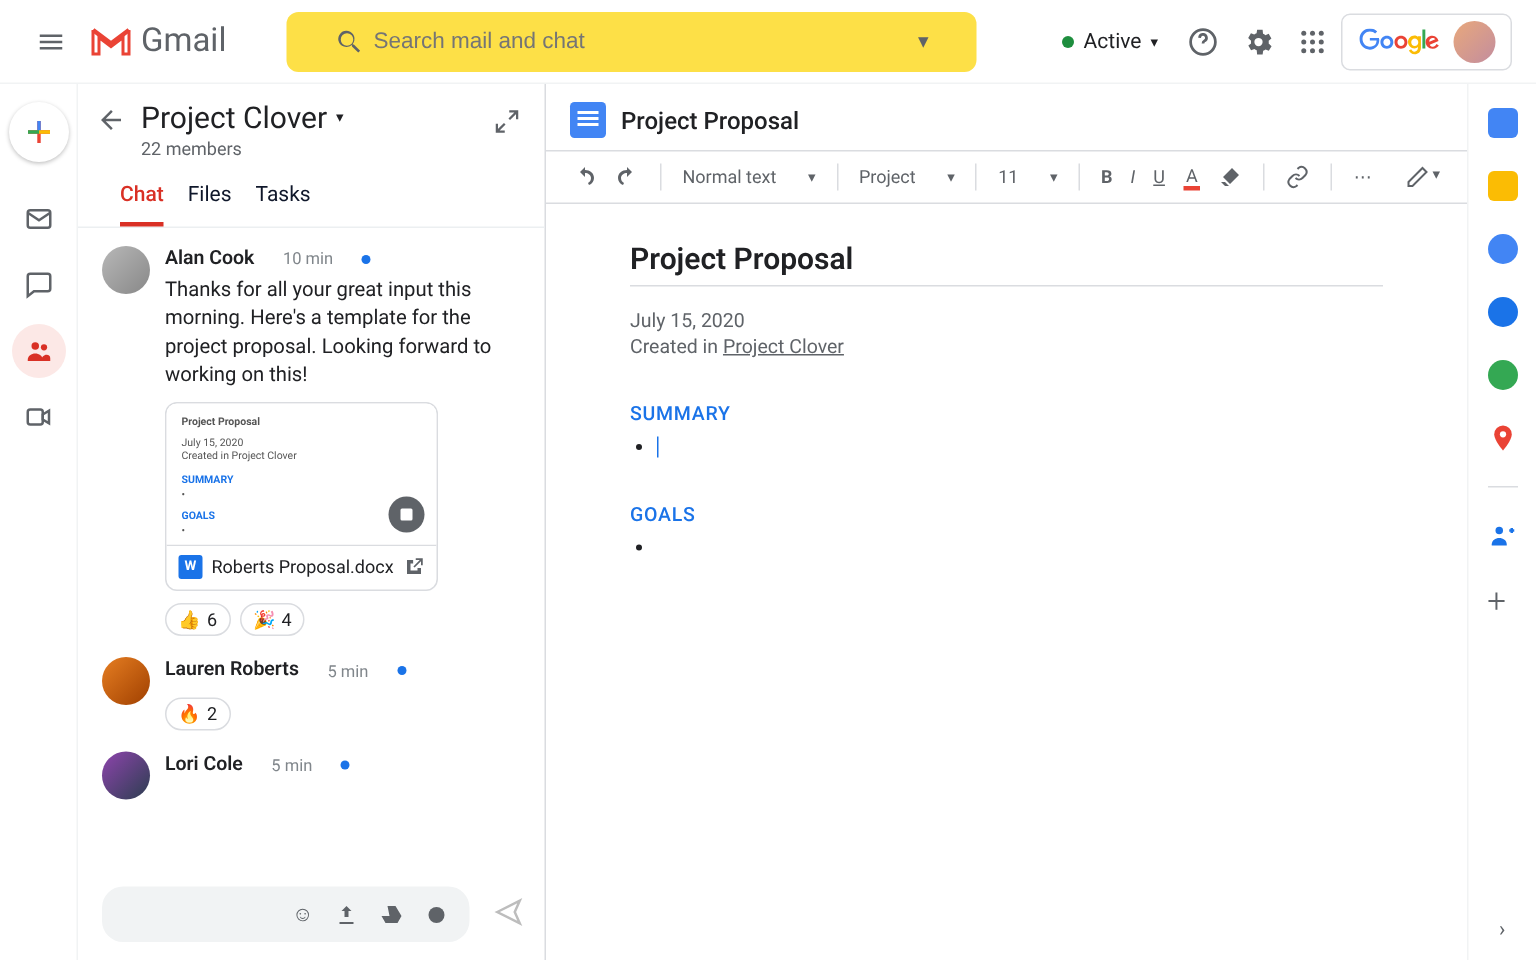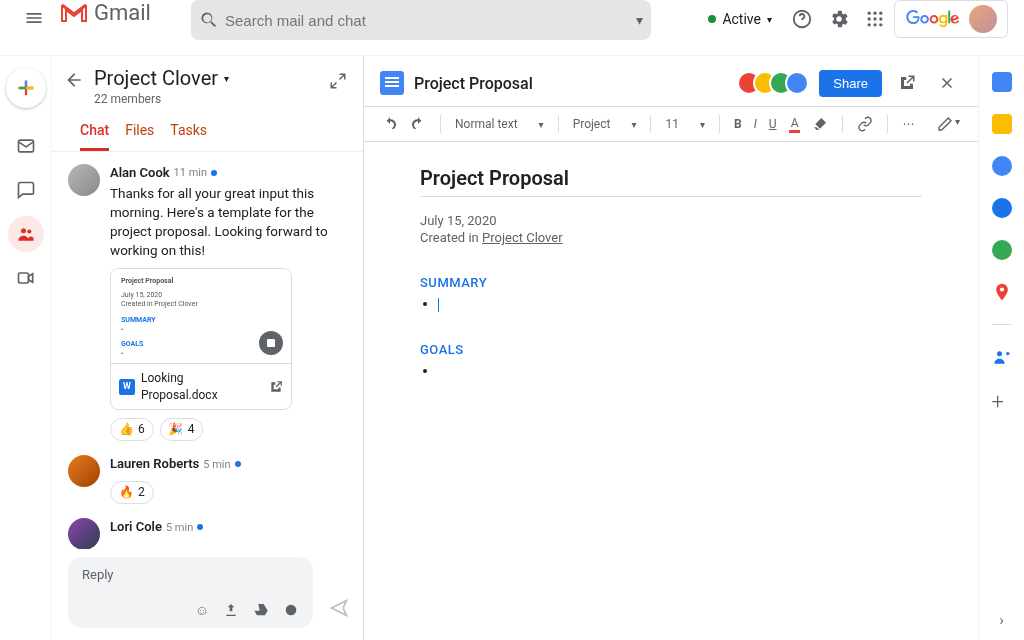--- a/index.html
+++ b/index.html
@@ -1,23 +1,23 @@
 <!DOCTYPE html>
 <html><head>
 <meta charset="utf-8">
 <style>
 * { box-sizing: border-box; margin: 0; padding: 0; }
 body { font-family: 'Google Sans', Roboto, Arial, sans-serif; font-size: 14px; color: #202124; overflow: hidden; width: 1024px; height: 640px; background: #fff; }
 
 
-.top-bar { height: 56px; display: flex; align-items: flex-start; padding: 0 16px; border-bottom: 1px solid #f1f3f4; }
+.top-bar { height: 56px; display: flex; align-items: center; padding: 0 16px; border-bottom: 1px solid #f1f3f4; }
 .menu-icon { color: #5f6368; cursor: pointer; padding: 8px; border-radius: 50%; }
 .gmail-logo { display: flex; align-items: center; margin-left: 8px; margin-right: 24px; }
 .gmail-logo-text { color: #5f6368; font-size: 22px; margin-left: 6px; }
-.search-box { flex: 1; max-width: 460px; background: #e5e5e5; border-radius: 8px; height: 40px; display: flex; align-items: center; padding: 0 2px; margin-left: 16px; }
+.search-box { flex: 1; max-width: 460px; background: #fde047; border-radius: 8px; height: 40px; display: flex; align-items: center; padding: 0 26px; margin-left: 16px; }
 .search-box input { flex: 1; border: none; background: transparent; font-size: 15px; outline: none; color: #5f6368; }
 .top-right { margin-left: auto; display: flex; align-items: center; gap: 3px; }
 .active-chip { display: flex; align-items: center; gap: 6px; padding: 4px 10px; border-radius: 14px;}
 .active-dot { width: 8px; height: 8px; background: #1e8e3e; border-radius: 50%; }
 .icon-btn { color: #5f6368; padding: 6px; border-radius: 50%; cursor: pointer; display: flex; align-items: center; justify-content: center; }
 .google-logo-box { border: 1px solid #dadce0; border-radius: 6px; padding: 4px 10px; display: flex; align-items: center; gap: 8px; }
 .avatar { width: 28px; height: 28px; border-radius: 50%; background: linear-gradient(135deg,#e8a87c,#c38d9e); }
 
 
 .main { display: flex; height: calc(640px - 56px); }
@@ -28,28 +28,28 @@
 
 
 .chat-col { width: 312px; border-right: 1px solid #dadce0; display: flex; flex-direction: column; }
 .chat-head { padding: 10px 16px 4px 12px; display: flex; align-items: flex-start; }
 .back-arrow { color:#5f6368; margin-right: 10px; margin-top: 4px; cursor:pointer; }
 .chat-title-row { display:flex; align-items:center; gap:6px; }
 .chat-title { font-size: 20px; font-weight: 400; }
 .chat-sub { font-size: 12px; color:#5f6368; margin-top: 2px; }
 .collapse-icon { margin-left:auto; color:#5f6368; cursor:pointer; margin-top: 6px;}
 .tabs { display:flex; gap: 16px; padding: 12px 28px 0 28px; border-bottom: 1px solid #eceff1; font-size: 14px; }
-.tab { padding-bottom: 10px; color:#c2410c; cursor:pointer; }
+.tab { padding-bottom: 10px; color:#0f172a; cursor:pointer; }
 .tab.active { color:#d93025; border-bottom: 3px solid #d93025; font-weight: 500; }
 .messages { flex:1; overflow-y:auto; padding: 12px 16px 0 16px; }
 .msg { display:flex; margin-bottom: 14px; }
 .msg-av { width:32px; height:32px; border-radius:50%; flex-shrink:0; margin-right:10px; }
 .av1{background:linear-gradient(135deg,#b8b8b8,#888);} .av2{background:linear-gradient(135deg,#e67e22,#a04000);} .av3{background:linear-gradient(135deg,#8e44ad,#2c3e50);}
 .msg-body { flex:1; font-size:13.5px; line-height:1.4; }
-.msg-head { display:flex; align-items:center; gap:4px; margin-bottom: 2px; }
+.msg-head { display:flex; align-items:center; gap:19px; margin-bottom: 2px; }
 .msg-name { font-weight: 600; font-size: 13px; }
 .msg-time { font-size: 11px; color:#80868b; }
 .status-dot { width:6px; height:6px; border-radius:50%; background:#1a73e8; }
 .attachment { border:1px solid #dadce0; border-radius:8px; margin-top:8px; width: 182px; overflow:hidden; }
 .att-preview { height: 94px; padding:8px 10px; font-size: 7px; color:#555; position:relative; background:#fff; }
 .att-preview .corner { position:absolute; right:8px; bottom:8px; width:24px; height:24px; border-radius:50%; background:#5f6368; display:flex; align-items:center; justify-content:center;}
 .att-foot { border-top:1px solid #dadce0; display:flex; align-items:center; padding:6px 8px; font-size:12px; gap:6px; }
 .docx-icon { width:16px; height:16px; background:#1a73e8; border-radius:2px; color:#fff; font-size:9px; font-weight:bold; display:flex; align-items:center; justify-content:center; }
 .att-open { margin-left:auto; color:#5f6368; }
 .reactions { display:flex; gap:6px; margin-top:8px; }
@@ -226,41 +226,41 @@
       <div class="tab">Tasks</div>
     </div>
 
     <div class="messages">
 
       <div class="msg">
         <div class="msg-av av1"></div>
         <div class="msg-body">
           <div class="msg-head">
             <span class="msg-name">Alan Cook</span>
-            <span class="msg-time">11 min</span>
+            <span class="msg-time">10 min</span>
             <span class="status-dot"></span>
           </div>
           <div>Thanks for all your great input this morning. Here's a template for the project proposal. Looking forward to working on this!</div>
           <div class="attachment">
             <div class="att-preview">
               <div style="font-weight:bold">Project Proposal</div>
               <div style="margin-top:4px">July 15, 2020<br>Created in Project Clover</div>
               <div style="margin-top:6px;color:#1a73e8;font-weight:bold">SUMMARY</div>
               <div>•</div>
               <div style="margin-top:4px;color:#1a73e8;font-weight:bold">GOALS</div>
               <div>•</div>
               <div class="corner">
                   <svg width="12" height="12" viewBox="0 0 24 24" fill="#fff">
                     <rect x="4" y="4" width="16" height="16" rx="2"></rect>
                   </svg>
                 </div>
             </div>
             <div class="att-foot">
               <div class="docx-icon">W</div>
-              <span>Looking Proposal.docx</span>
+              <span>Roberts Proposal.docx</span>
               <span class="att-open">
                   <svg width="14" height="14" viewBox="0 0 24 24" fill="none" stroke="currentColor" stroke-width="2">
                     <path d="M14 3h7v7M21 3l-9 9M5 5h5v2H7v10h10v-3h2v5H5z"></path>
                   </svg>
                 </span>
             </div>
           </div>
           <div class="reactions">
             <div class="react">
                 <span>👍</span>
@@ -299,21 +299,20 @@
             <span class="msg-time">5 min</span>
             <span class="status-dot"></span>
           </div>
 
         </div>
       </div>
     </div>
 
     <div style="display:flex; align-items:flex-end;">
       <div class="reply-box" style="flex:1">
-        <div class="reply-top">Reply</div>
         <div class="reply-bot">
           <span>☺</span>
           <span>
               <svg width="16" height="16" viewBox="0 0 24 24" fill="currentColor">
                 <path d="M12 3l5 5h-3v6h-4V8H7zM5 19h14v2H5z"></path>
               </svg>
             </span>
           <span>
               <svg width="16" height="16" viewBox="0 0 24 24" fill="currentColor">
                 <path d="M8 3h8l6 10-4 7H6l-4-7zM8 3L2 13h8z"></path>
@@ -331,39 +330,20 @@
             <path d="M3 12l18-9-4 9 4 9z"></path>
           </svg>
         </span>
     </div>
   </div>
 
   <div class="doc-col">
     <div class="doc-head">
       <div class="docs-icon"></div>
       <div class="doc-title">Project Proposal</div>
-      <div class="doc-right">
-        <div class="collab-avs">
-          <div class="collab-av ca1"></div>
-          <div class="collab-av ca2"></div>
-          <div class="collab-av ca3"></div>
-          <div class="collab-av ca4"></div>
-        </div>
-        <button class="share-btn">Share</button>
-        <span class="icon-btn">
-            <svg width="18" height="18" viewBox="0 0 24 24" fill="none" stroke="#5f6368" stroke-width="2">
-              <path d="M14 3h7v7M21 3l-9 9M5 5h5v2H7v10h10v-3h2v5H5z"></path>
-            </svg>
-          </span>
-        <span class="icon-btn">
-            <svg width="18" height="18" viewBox="0 0 24 24" stroke="#5f6368" stroke-width="2">
-              <path d="M6 6l12 12M18 6L6 18"></path>
-            </svg>
-          </span>
-      </div>
     </div>
     <div class="doc-toolbar">
       <span class="tb-icon">
           <svg width="16" height="16" viewBox="0 0 24 24" fill="currentColor">
             <path d="M12 5V2L7 7l5 5V8c3 0 6 2 6 5 0 2-1 4-3 5l1 2c3-1 5-4 5-7 0-5-4-8-9-8z"></path>
           </svg>
         </span>
       <span class="tb-icon">
           <svg width="16" height="16" viewBox="0 0 24 24" fill="currentColor">
             <path d="M12 5V2l5 5-5 5V8c-3 0-6 2-6 5 0 2 1 4 3 5l-1 2c-3-1-5-4-5-7 0-5 4-8 9-8z"></path>

